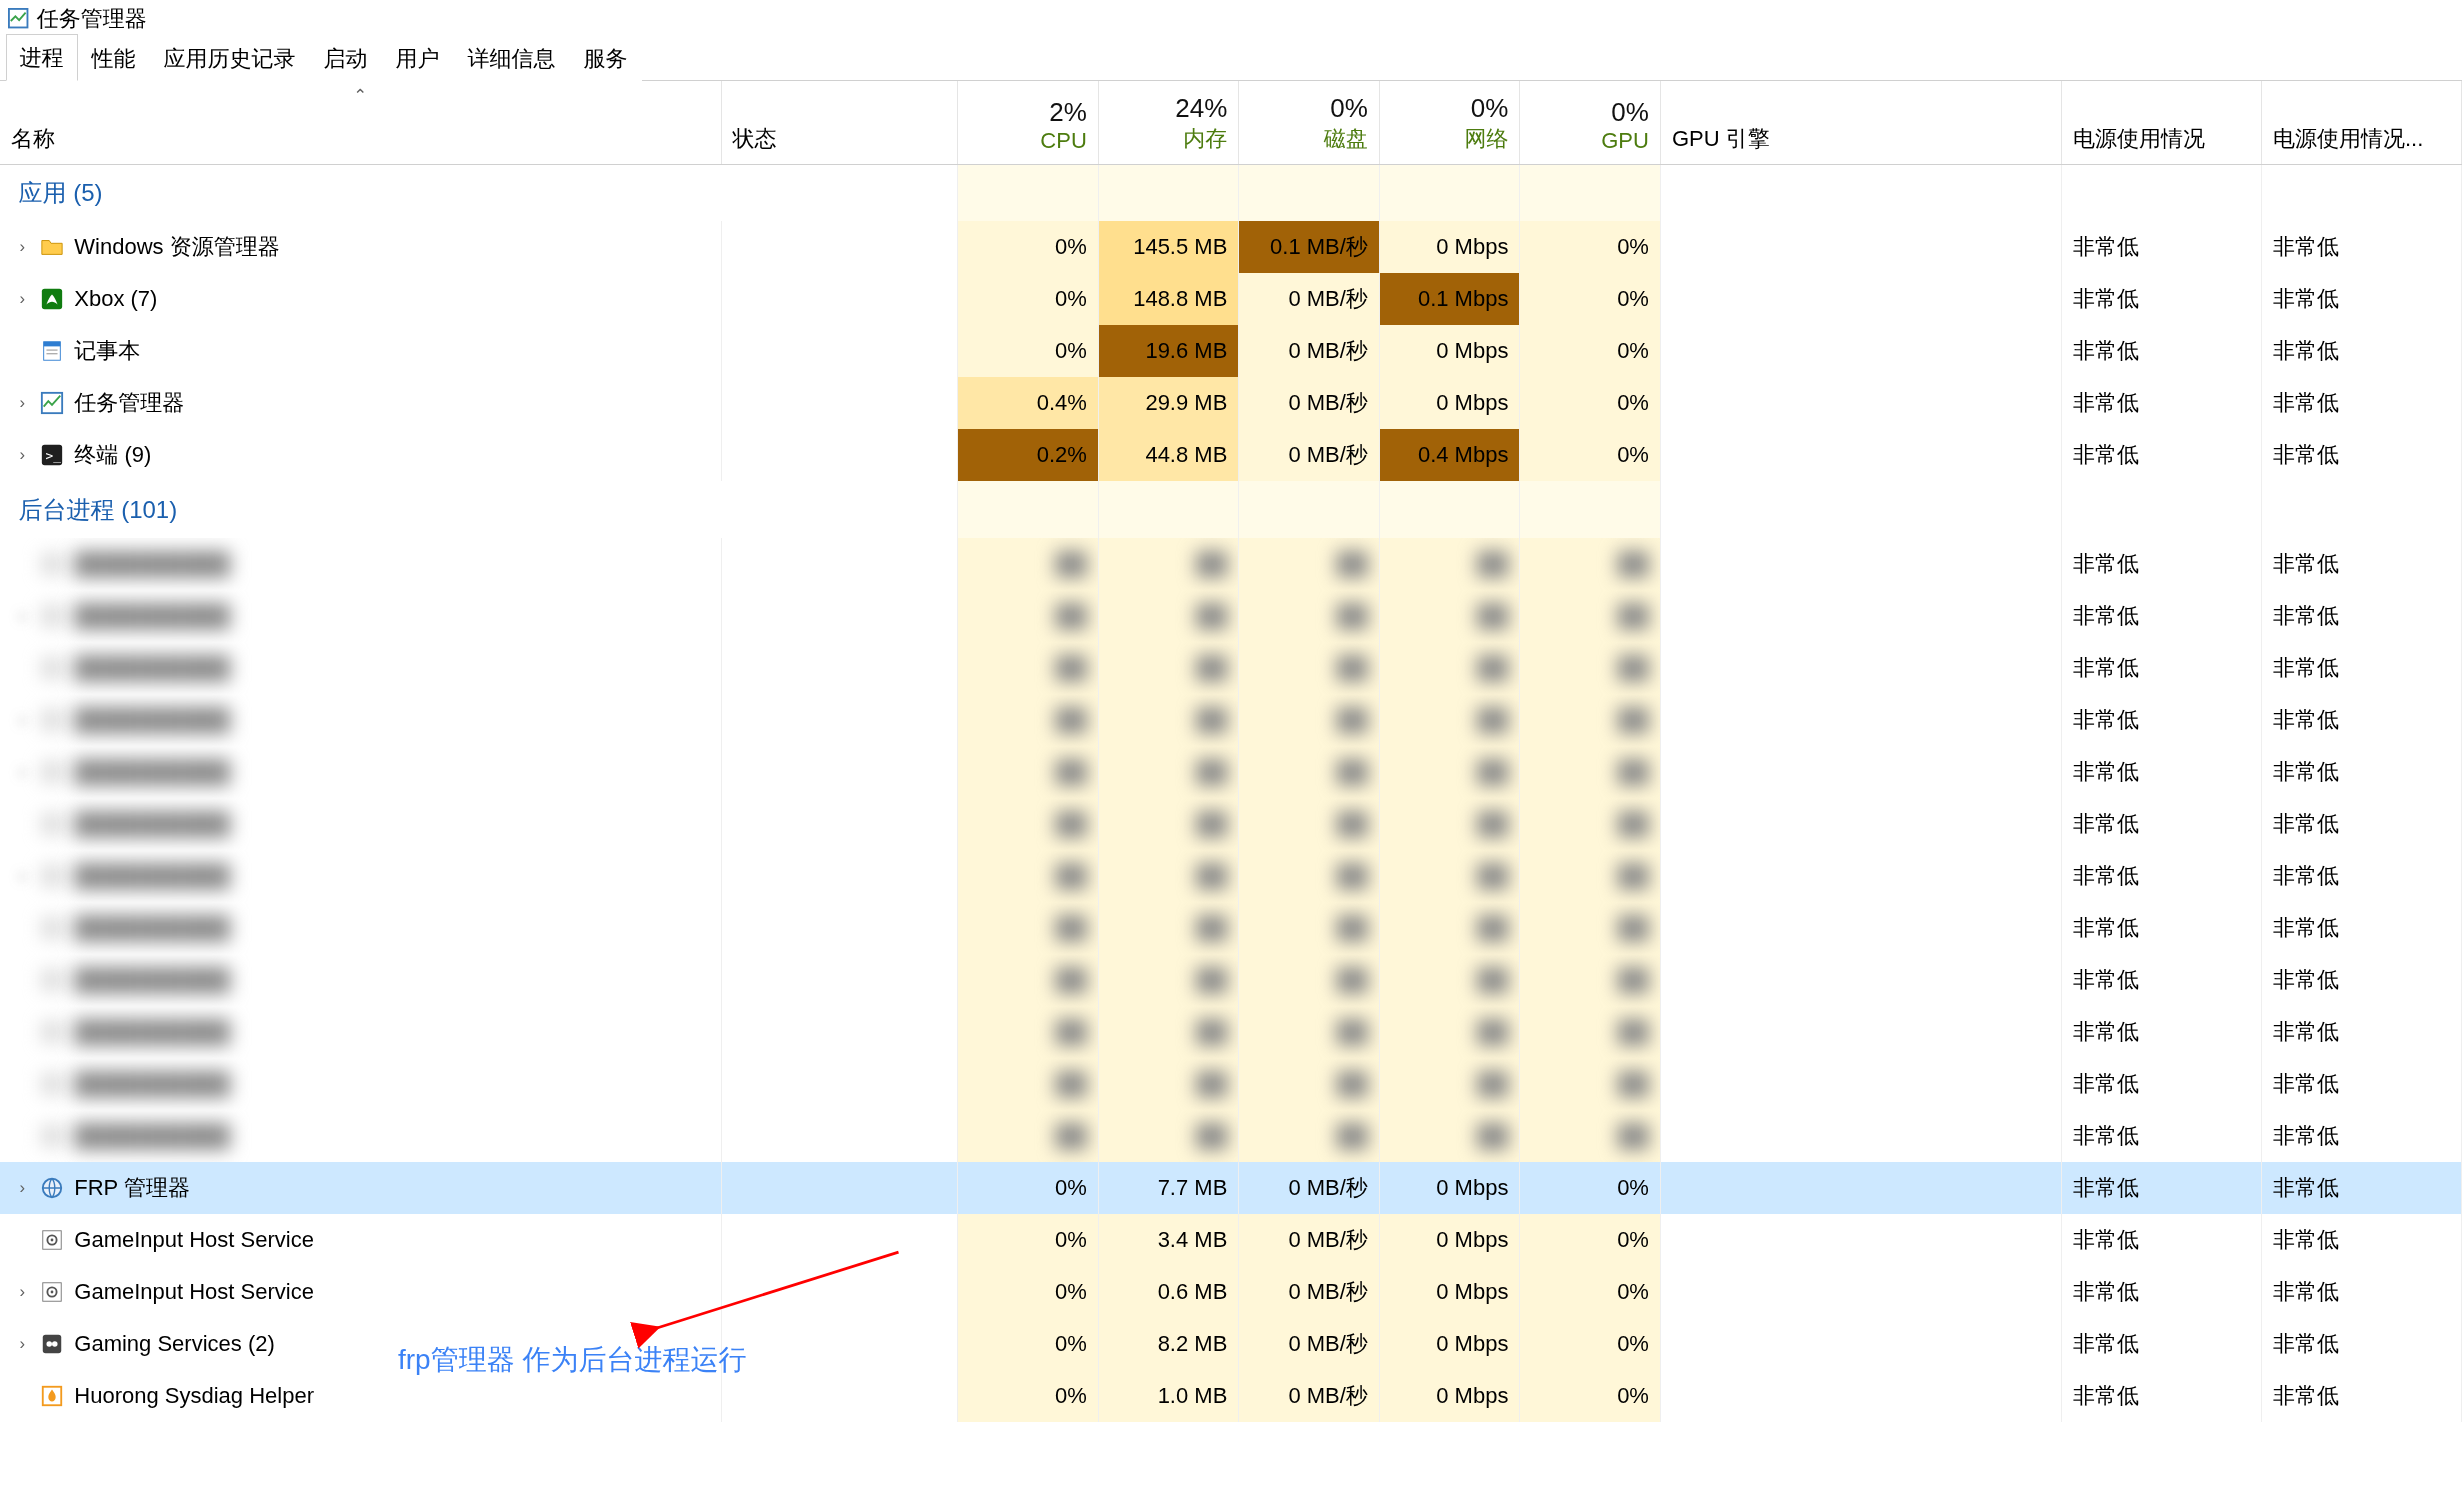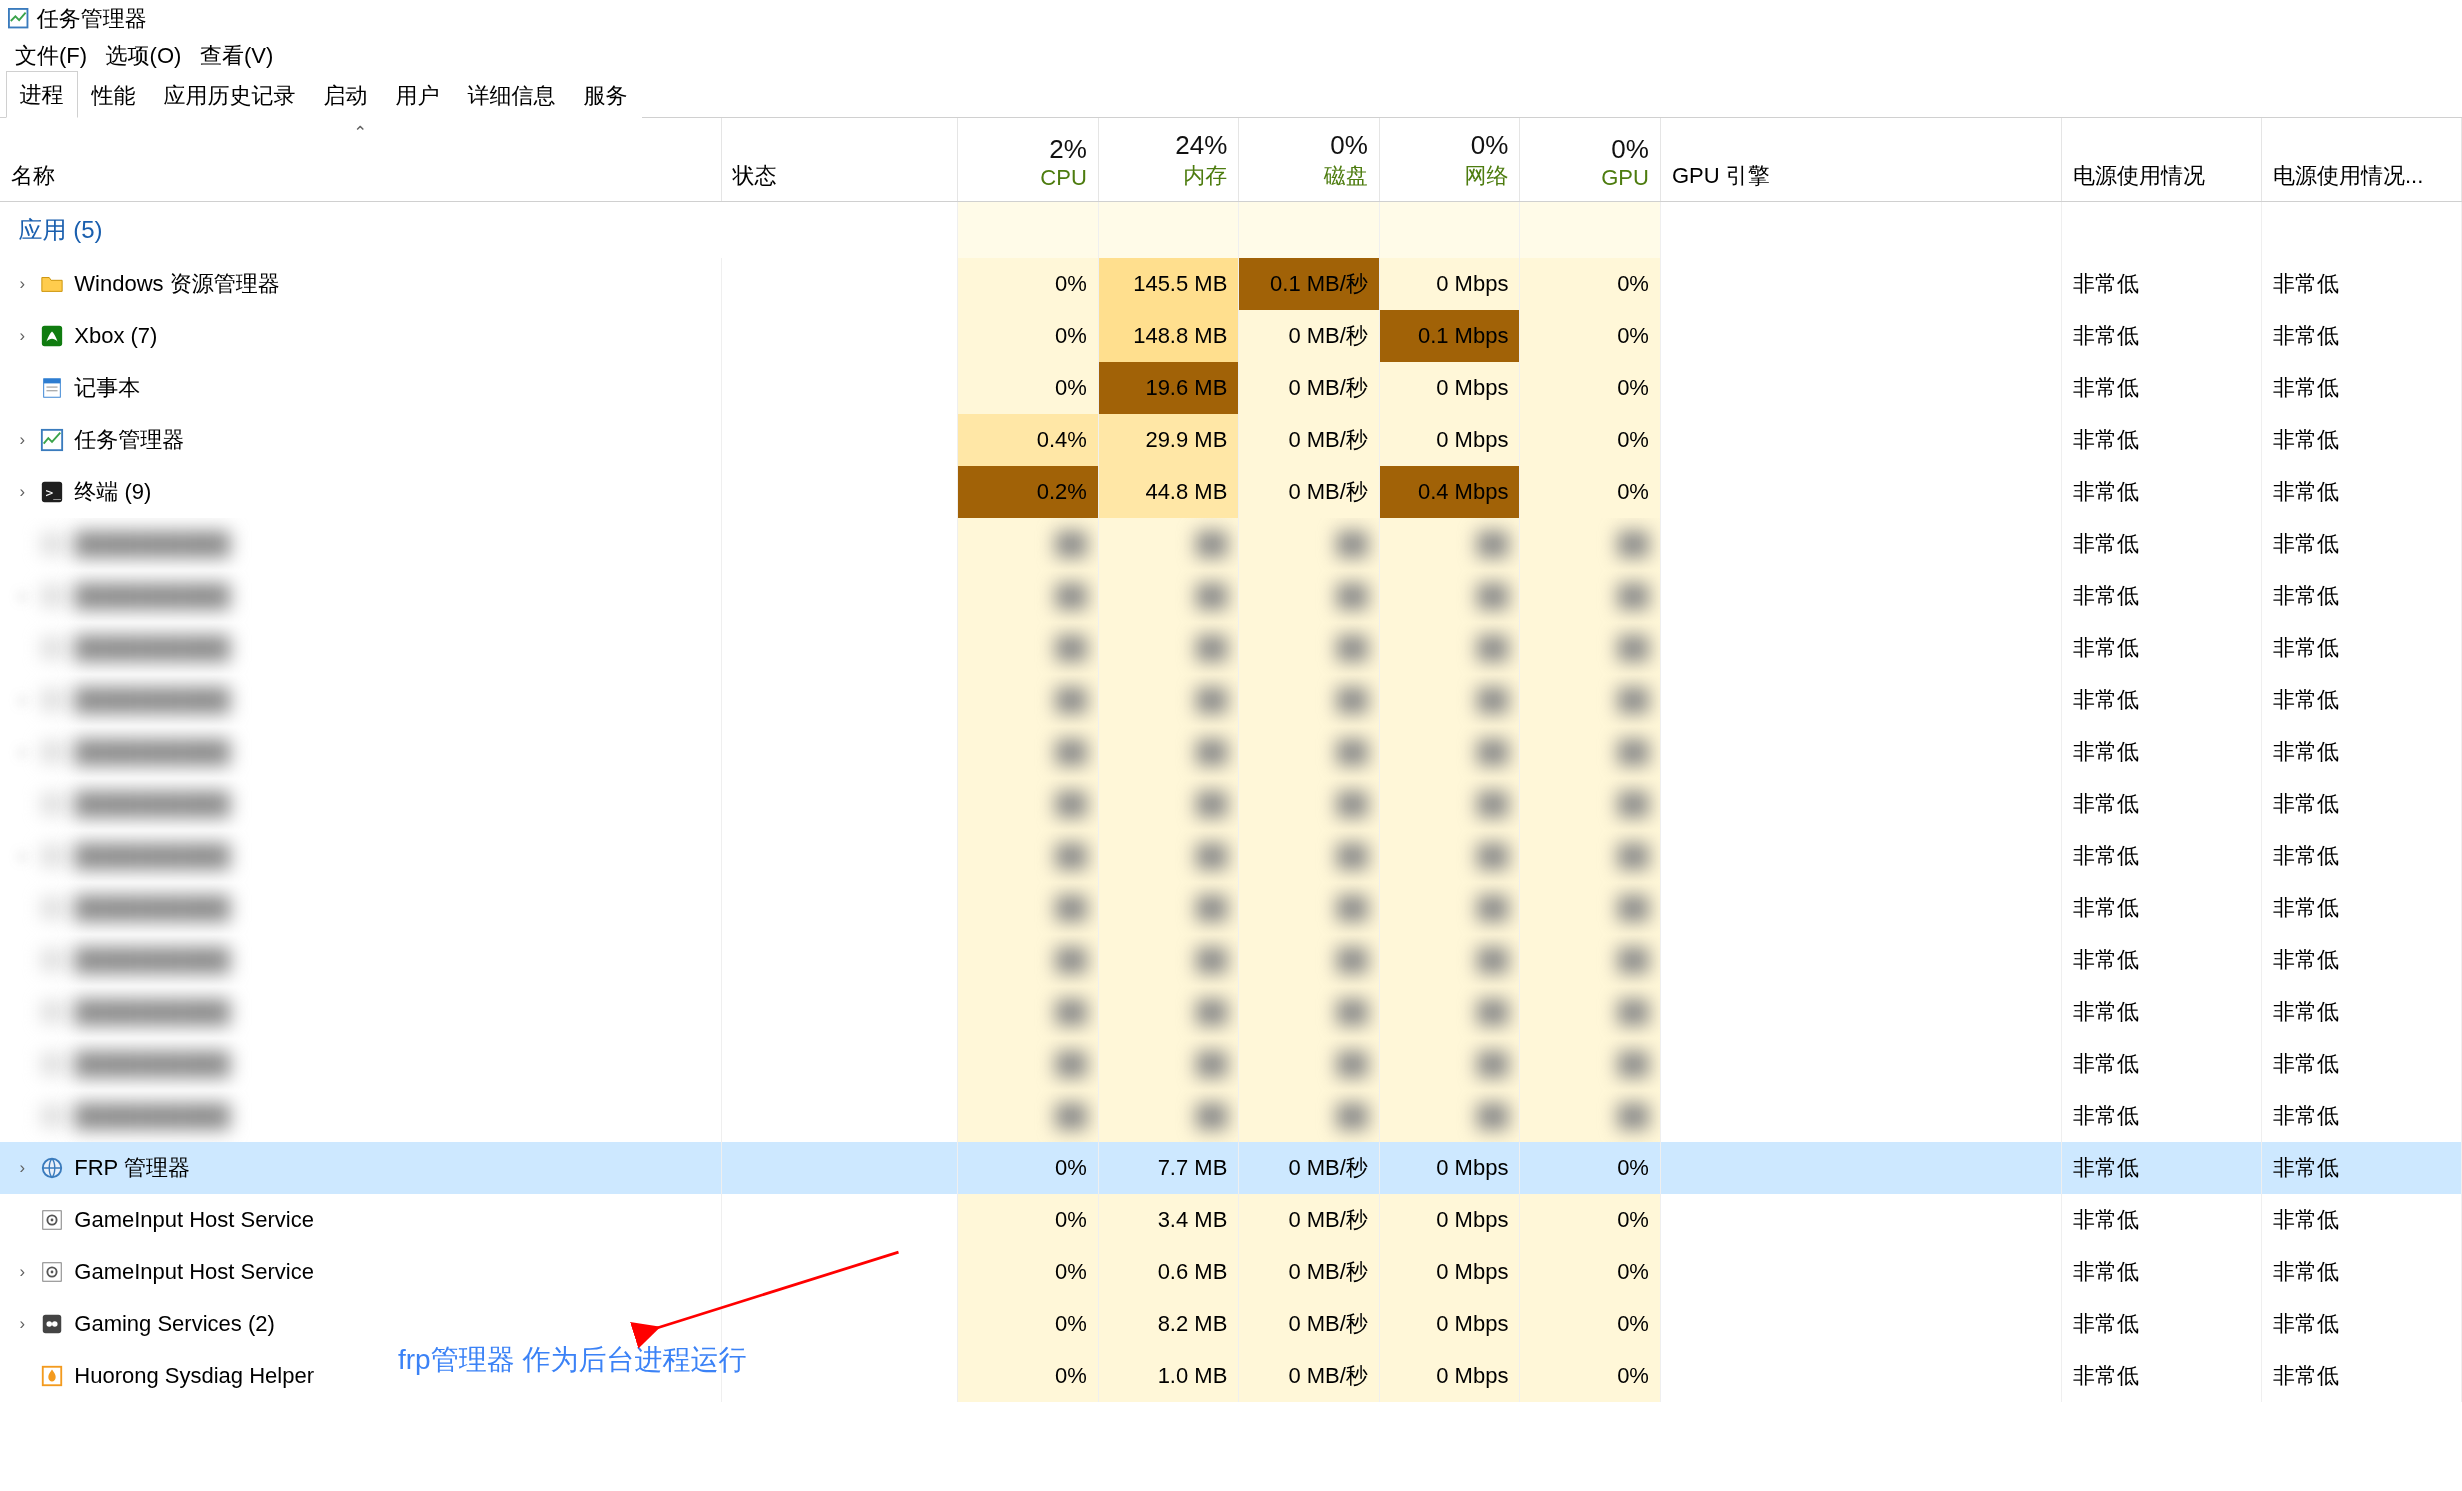--- a/index.html
+++ b/index.html
@@ -89,25 +89,20 @@
 <div class="titlebar">
   <span class="titlebar-icon">
     <svg width="20.4" height="20.4" viewBox="0 0 22 22">
       <rect x="1" y="1" width="20" height="20" fill="#fff" stroke="#3a7bbd" stroke-width="2"></rect>
       <polyline points="3,14 8,9 12,13 19,5" fill="none" stroke="#3aa34a" stroke-width="2"></polyline>
     </svg>
   </span>
   <span class="titlebar-text">任务管理器</span>
 </div>
 
-<div class="menubar">
-  <div class="menu-item">文件(F)</div>
-  <div class="menu-item">选项(O)</div>
-  <div class="menu-item">查看(V)</div>
-</div>
 
 <div class="tabstrip">
   <div class="tab active">进程</div>
   <div class="tab">性能</div>
   <div class="tab">应用历史记录</div>
   <div class="tab">启动</div>
   <div class="tab">用户</div>
   <div class="tab">详细信息</div>
   <div class="tab">服务</div>
 </div>
@@ -279,20 +274,31 @@
             <td></td>
             <td class="metric bg-h1"><span>0.2%</span></td>
             <td class="metric bg-h2"><span>44.8 MB</span></td>
             <td class="metric bg-h0"><span>0 MB/秒</span></td>
             <td class="metric bg-h1"><span>0.4 Mbps</span></td>
             <td class="metric bg-h0"><span>0%</span></td>
             <td></td>
             <td>非常低</td>
             <td>非常低</td>
           </tr>
+          <tr class="group">
+            <td colspan="2">后台进程 (101)</td>
+            <td class="grp-bg"></td>
+            <td class="grp-bg"></td>
+            <td class="grp-bg"></td>
+            <td class="grp-bg"></td>
+            <td class="grp-bg"></td>
+            <td></td>
+            <td></td>
+            <td></td>
+          </tr>
           <tr class="blurred">
             <td>
               <div class="name-cell">
                 <span class="expander"></span>
                 <span class="proc-icon">
                   <svg width="24" height="24" viewBox="0 0 26 26">
                     <rect x="3" y="3" width="20" height="20" fill="#ddd" stroke="#aaa"></rect>
                   </svg>
                 </span>
                 <span class="proc-label">██████████</span>

